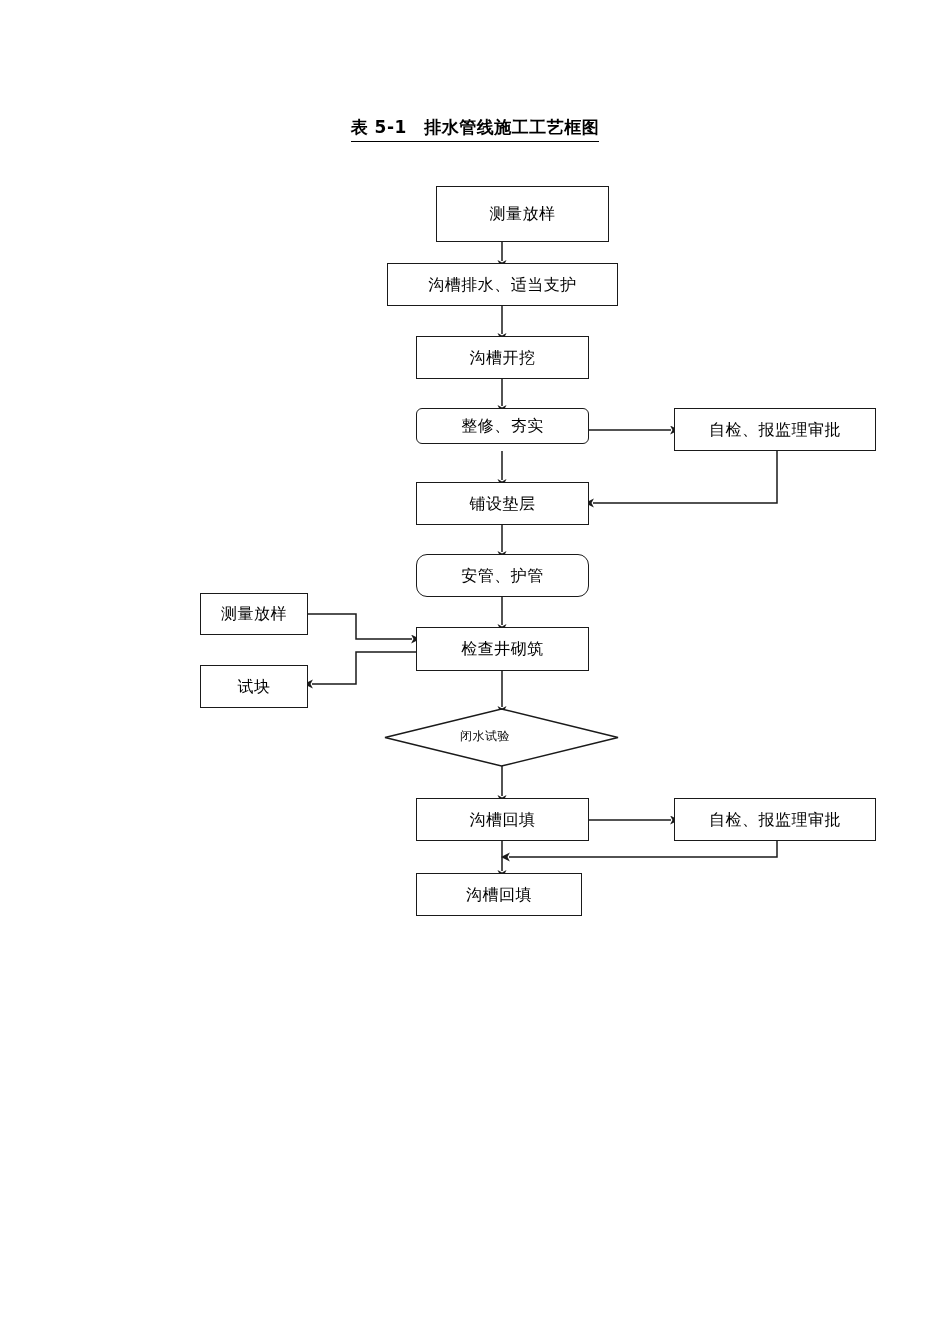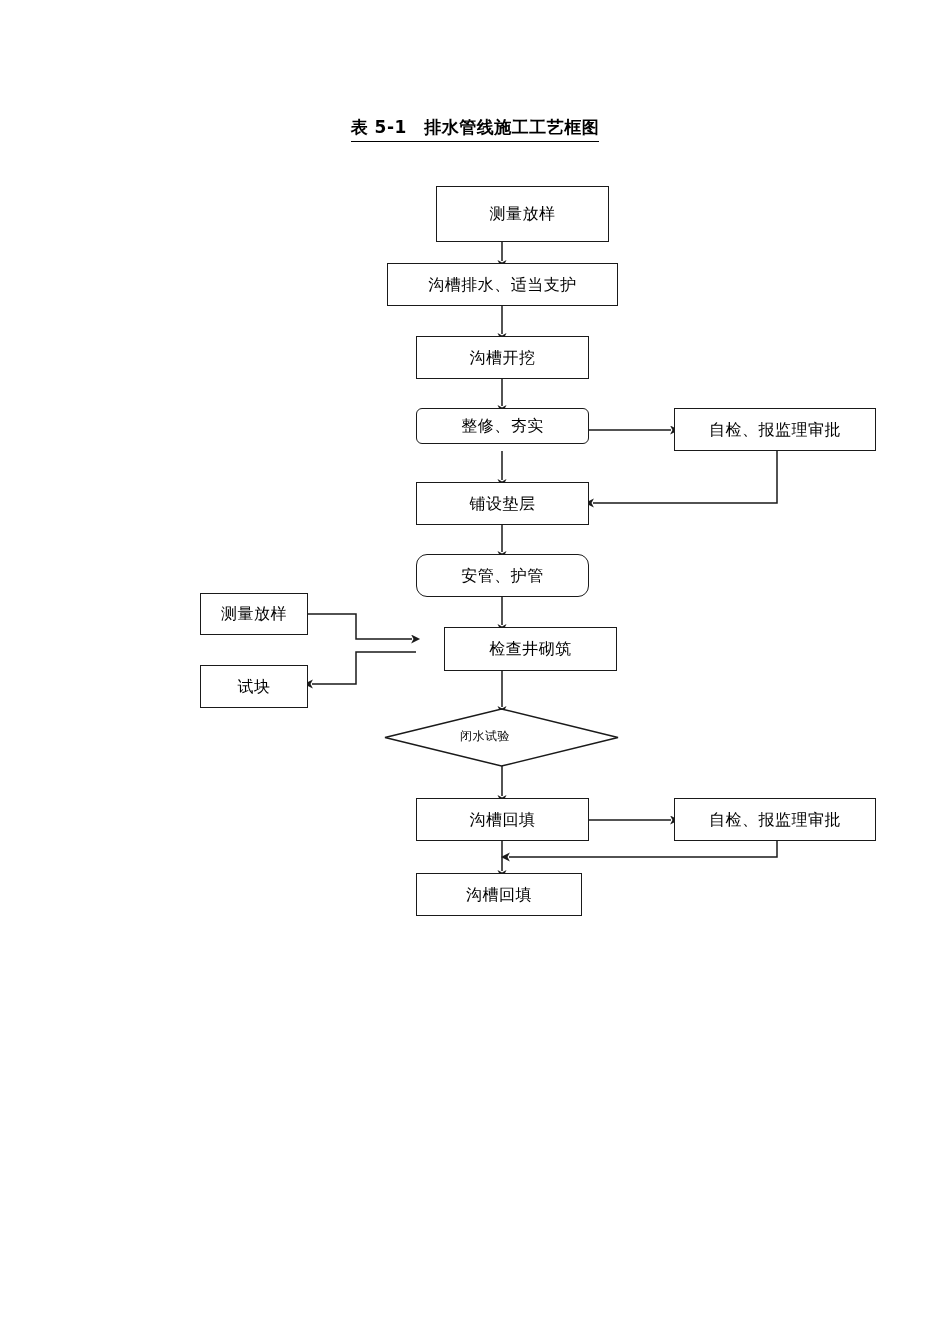--- a/index.html
+++ b/index.html
@@ -133,21 +133,21 @@
     </div>
   <div class="nodebox" style="left:416px;top:482px;width:173px;height:43px;">
       <span>铺设垫层</span>
     </div>
   <div class="nodebox" style="left:416px;top:554px;width:173px;height:43px;border-radius:11px;">
       <span>安管、护管</span>
     </div>
   <div class="nodebox" style="left:200px;top:593px;width:108px;height:42px;">
       <span>测量放样</span>
     </div>
-  <div class="nodebox" style="left:416px;top:627px;width:173px;height:44px;margin-left:28px;">
+  <div class="nodebox" style="left:416px;top:627px;width:173px;height:44px;">
       <span>检查井砌筑</span>
     </div>
   <div class="nodebox" style="left:200px;top:665px;width:108px;height:43px;">
       <span>试块</span>
     </div>
   <div class="diamond-label" style="left:460px;top:730px;"><span>闭水试验</span></div>
   <div class="nodebox" style="left:416px;top:798px;width:173px;height:43px;">
       <span>沟槽回填</span>
     </div>
   <div class="nodebox" style="left:674px;top:798px;width:202px;height:43px;">

